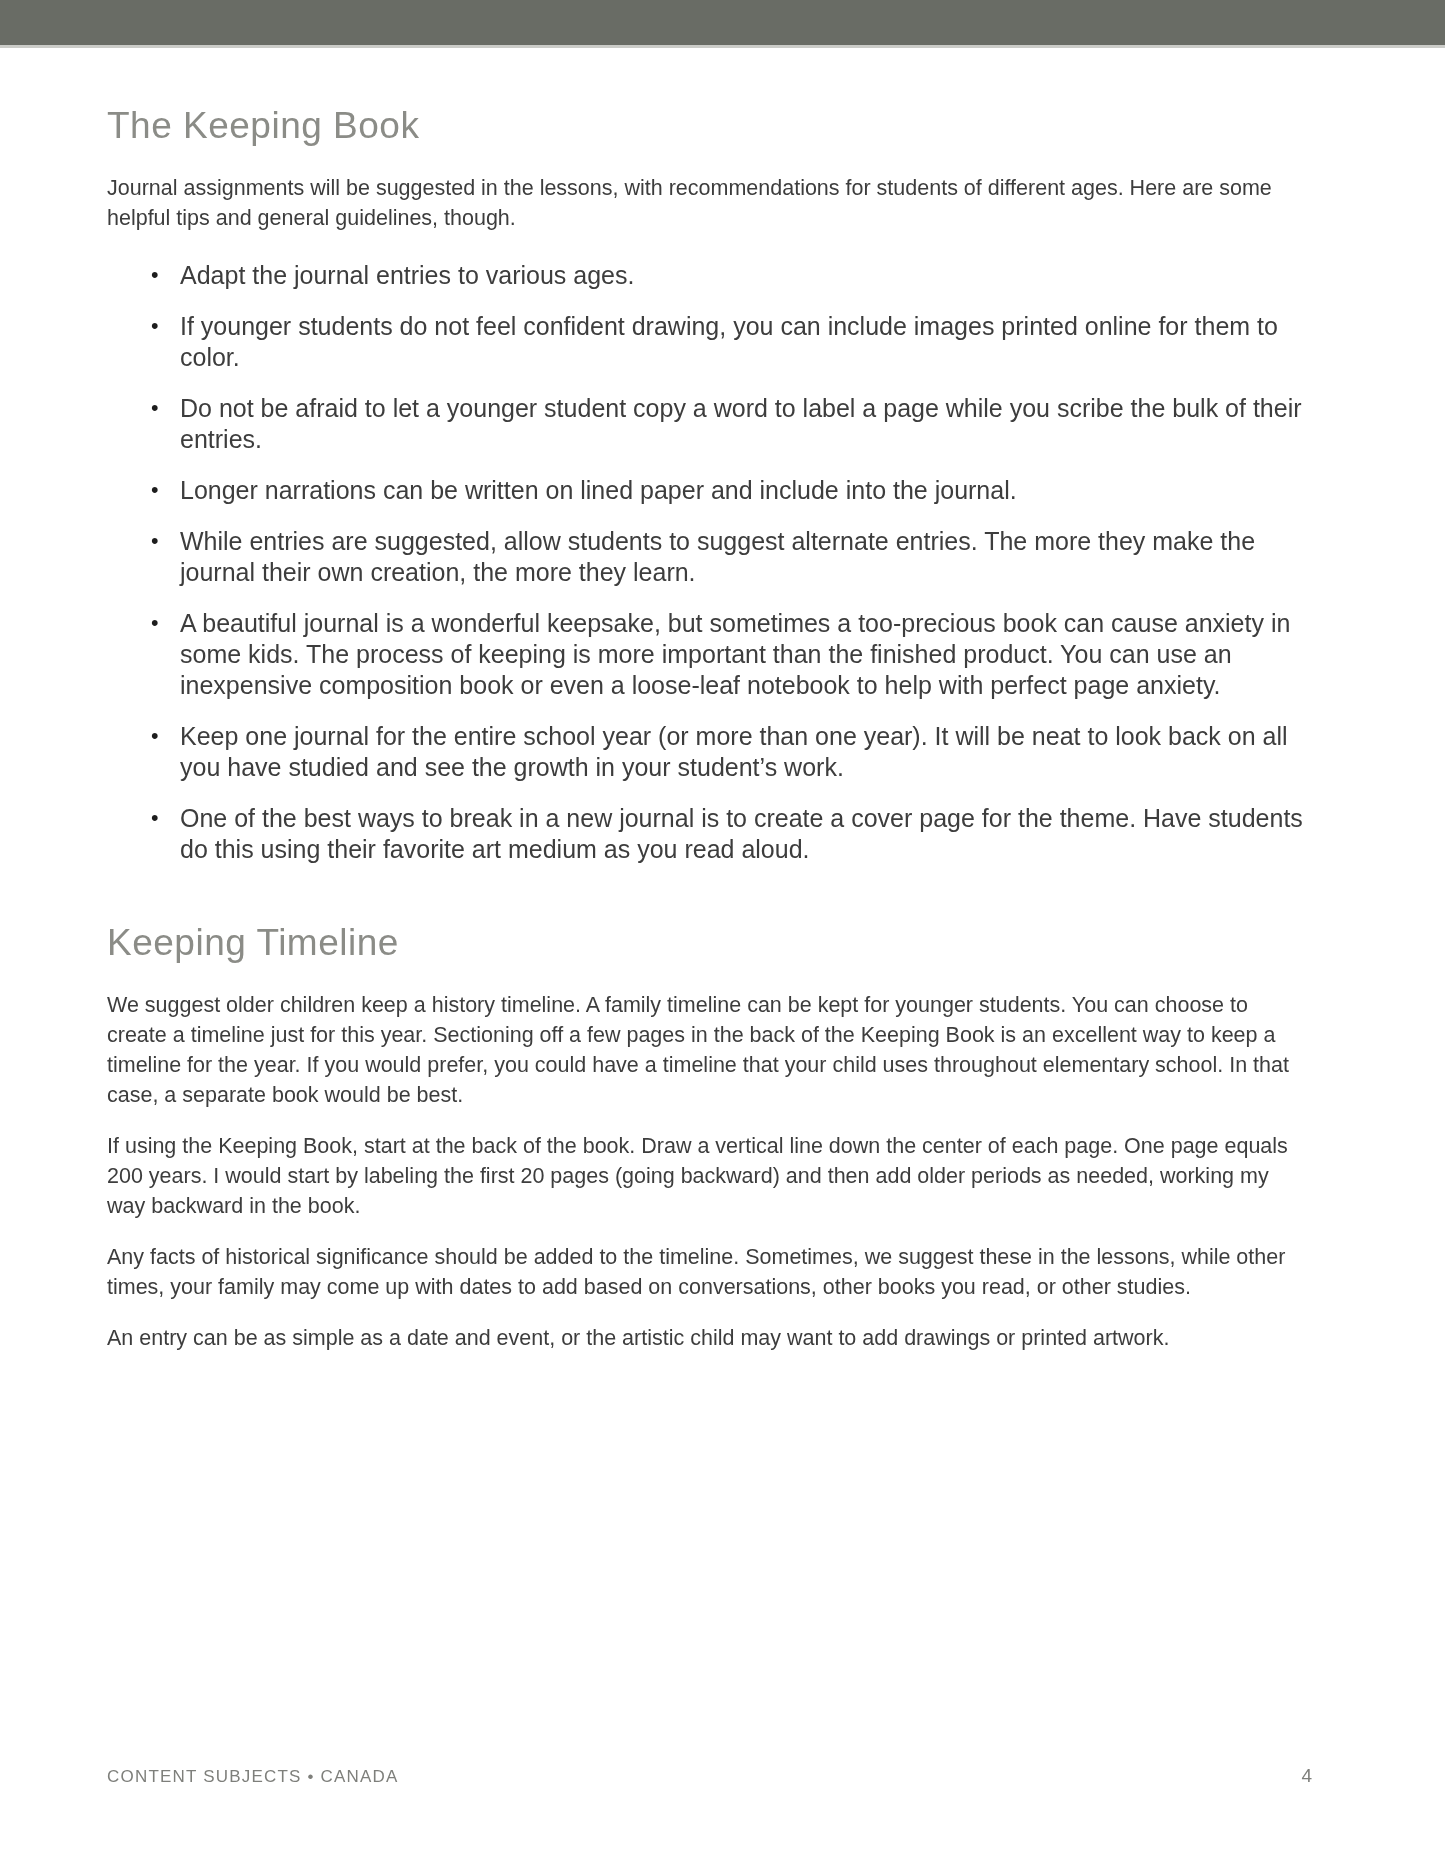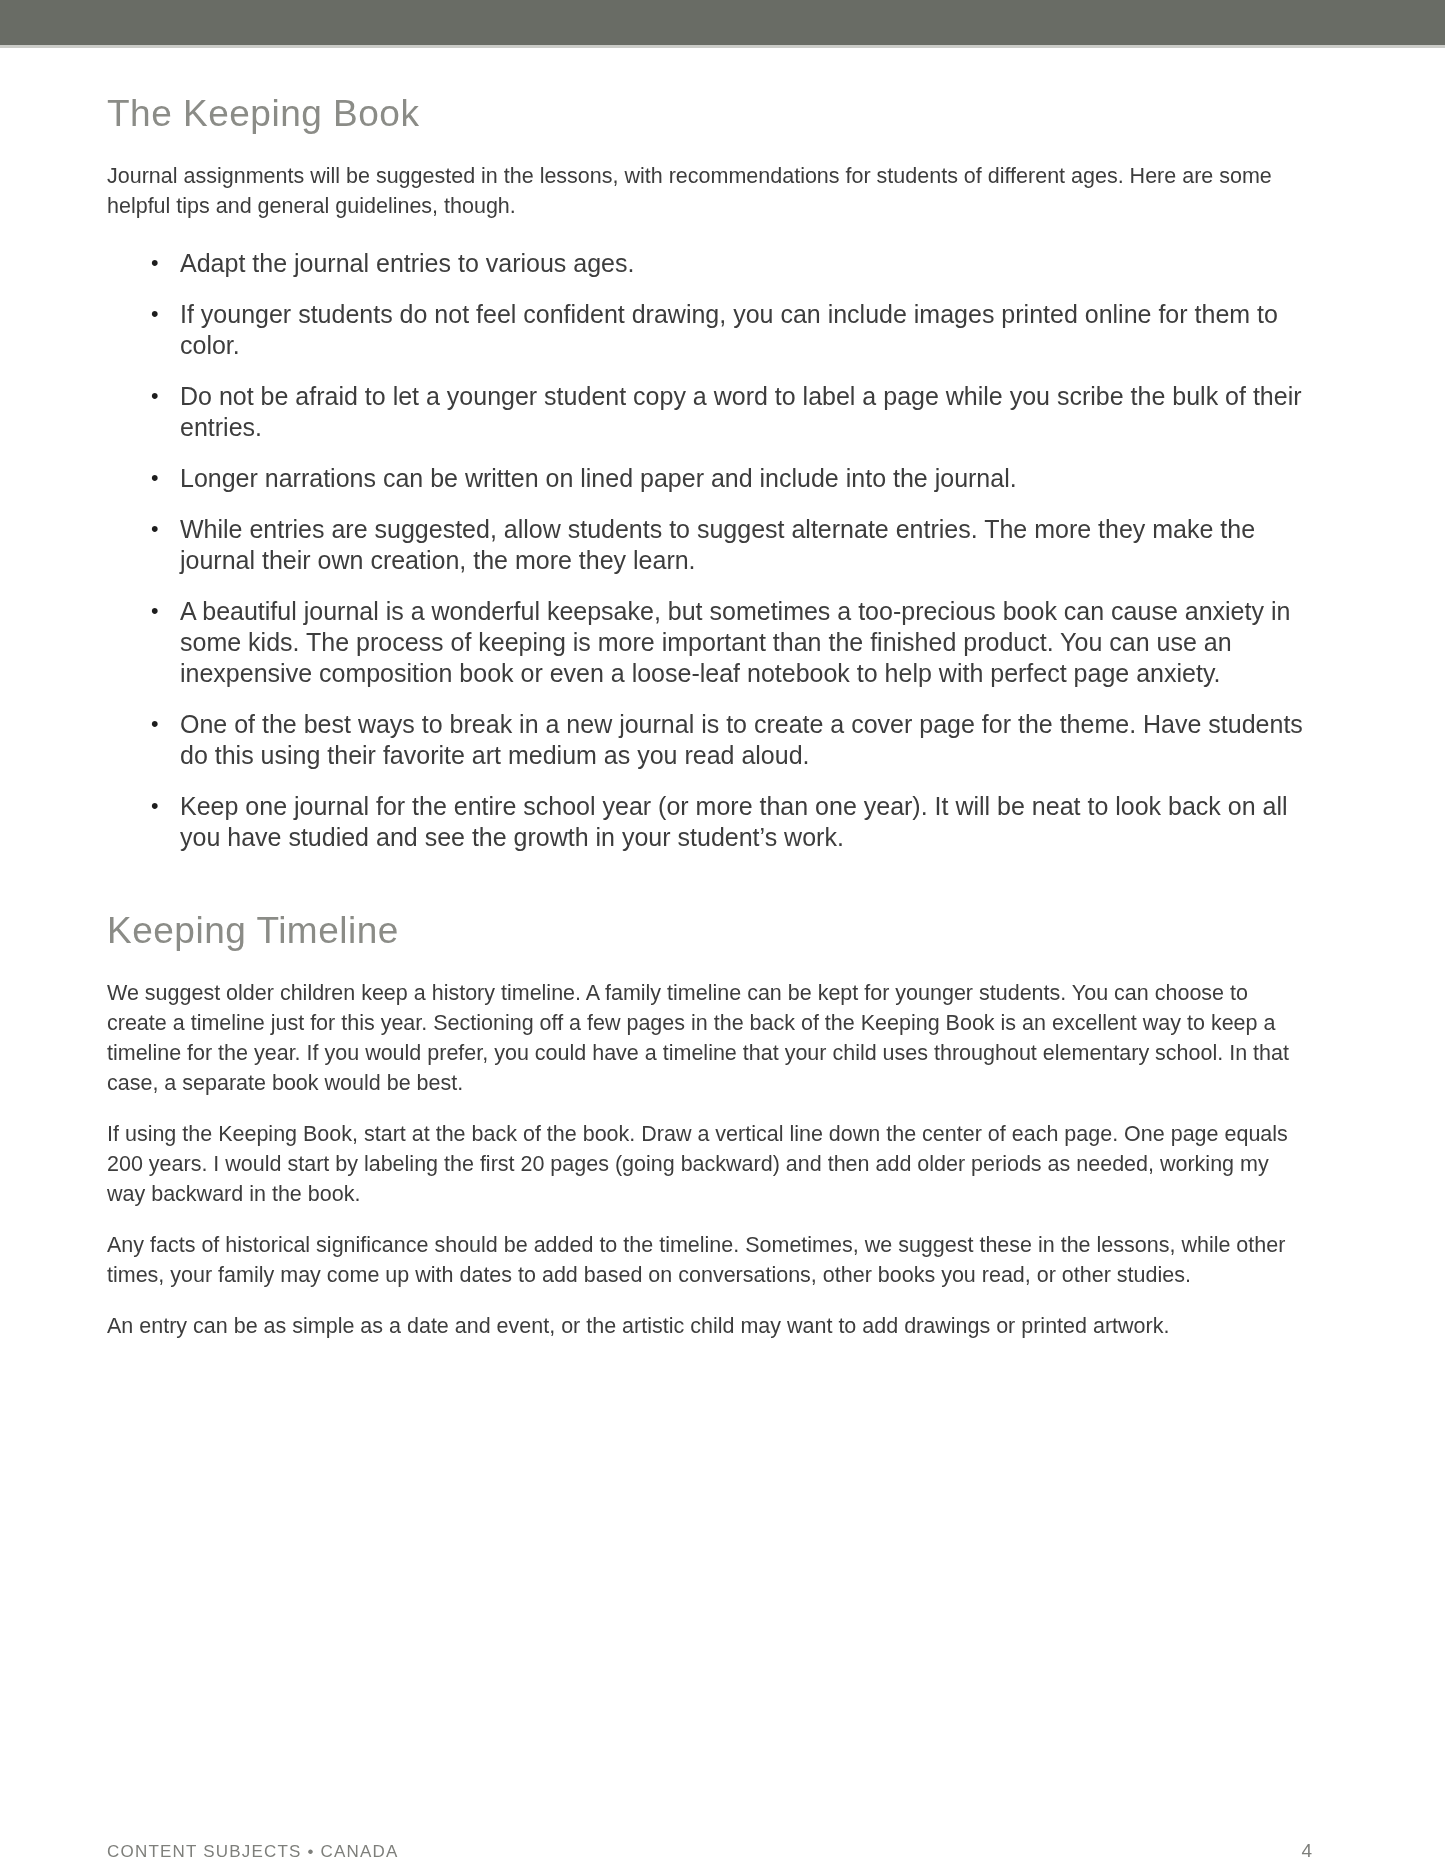--- a/index.html
+++ b/index.html
@@ -19,21 +19,21 @@
   }
   .top-bar {
     width: 100%;
     height: 48px;
     background: #696c65;
     border-bottom: 3px solid #cbccc8;
   }
   .content {
     position: absolute;
     left: 107px;
-    top: 36px;
+    top: 48px;
     width: 1205px;
   }
   h1.section-heading {
     font-size: 37px;
     font-weight: 400;
     color: #8b8c87;
     letter-spacing: 0.5px;
     margin-top: 57px;
     margin-bottom: 26px;
   }
@@ -60,21 +60,21 @@
     content: "\2022";
     position: absolute;
     left: 44px;
     top: 0;
     font-size: 21.5px;
     color: #1d1d1d;
   }
   .footer {
     position: absolute;
     left: 107px;
-    top: 1840px;
+    top: 1765px;
     width: 1205px;
     display: flex;
     justify-content: space-between;
     align-items: baseline;
   }
   .footer-left {
     font-size: 17px;
     letter-spacing: 1.2px;
     color: #7e7f7b;
   }
@@ -96,22 +96,22 @@
 
     <p class="body-para">Journal assignments will be suggested in the lessons, with recommendations for students of different ages. Here are some helpful tips and general guidelines, though.</p>
 
     <ul class="bullet-list">
       <li><span class="bullet-marker"></span><span class="li-text">Adapt the journal entries to various ages.</span></li>
       <li><span class="bullet-marker"></span><span class="li-text">If younger students do not feel confident drawing, you can include images printed online for them to color.</span></li>
       <li><span class="bullet-marker"></span><span class="li-text">Do not be afraid to let a younger student copy a word to label a page while you scribe the bulk of their entries.</span></li>
       <li><span class="bullet-marker"></span><span class="li-text">Longer narrations can be written on lined paper and include into the journal.</span></li>
       <li><span class="bullet-marker"></span><span class="li-text">While entries are suggested, allow students to suggest alternate entries. The more they make the journal their own creation, the more they learn.</span></li>
       <li><span class="bullet-marker"></span><span class="li-text">A beautiful journal is a wonderful keepsake, but sometimes a too-precious book can cause anxiety in some kids. The process of keeping is more important than the finished product. You can use an inexpensive composition book or even a loose-leaf notebook to help with perfect page anxiety.</span></li>
+      <li><span class="bullet-marker"></span><span class="li-text">Keep one journal for the entire school year (or more than one year). It will be neat to look back on all you have studied and see the growth in your student’s work.</span></li>
       <li><span class="bullet-marker"></span><span class="li-text">One of the best ways to break in a new journal is to create a cover page for the theme. Have students do this using their favorite art medium as you read aloud.</span></li>
-      <li><span class="bullet-marker"></span><span class="li-text">Keep one journal for the entire school year (or more than one year). It will be neat to look back on all you have studied and see the growth in your student’s work.</span></li>
     </ul>
 
     <h1 class="section-heading">Keeping Timeline</h1>
 
     <p class="body-para">We suggest older children keep a history timeline. A family timeline can be kept for younger students. You can choose to create a timeline just for this year. Sectioning off a few pages in the back of the Keeping Book is an excellent way to keep a timeline for the year. If you would prefer, you could have a timeline that your child uses throughout elementary school. In that case, a separate book would be best.</p>
 
     <p class="body-para">If using the Keeping Book, start at the back of the book. Draw a vertical line down the center of each page. One page equals 200 years. I would start by labeling the first 20 pages (going backward) and then add older periods as needed, working my way backward in the book.</p>
 
     <p class="body-para">Any facts of historical significance should be added to the timeline. Sometimes, we suggest these in the lessons, while other times, your family may come up with dates to add based on conversations, other books you read, or other studies.</p>
 

